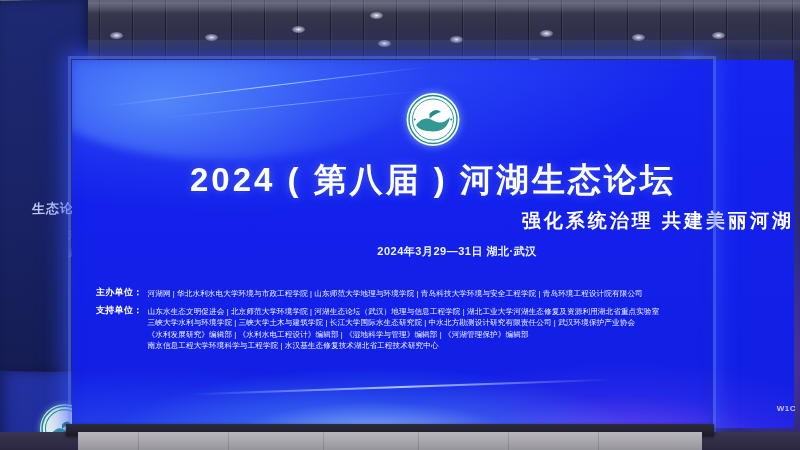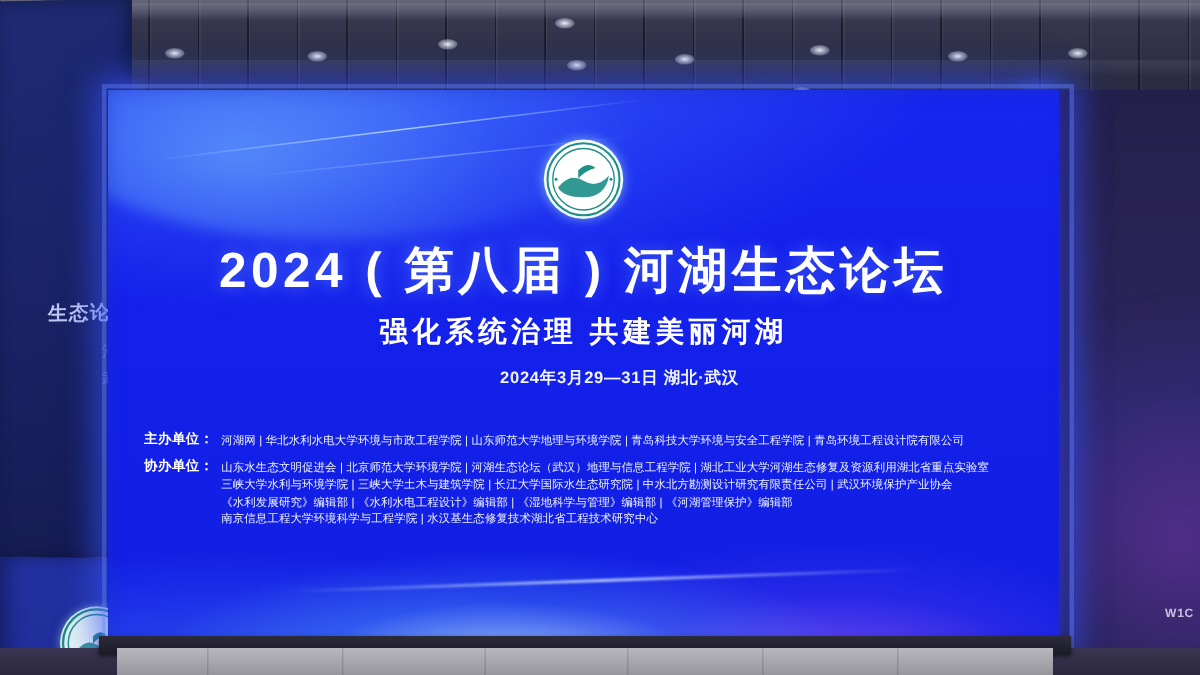--- a/index.html
+++ b/index.html
@@ -97,21 +97,21 @@
   }
   .pr-inner{position:absolute;left:6px;top:0;width:120px;height:376px;}
   .pr-logo{
     position:absolute;left:34px;top:32px;width:50px;height:50px;border-radius:50%;
     background:radial-gradient(circle at 50% 45%,#f2fbfa 0%,#dff2ef 62%,#bfe3dd 100%);
     box-shadow:0 0 6px rgba(180,240,235,.5);
   }
 
   
   .screen-frame{
-    position:absolute;left:72px;top:60px;width:634px;height:368px;
+    position:absolute;left:72px;top:60px;width:722px;height:368px;
     background:#c4b5fd;
     box-shadow:0 0 26px 6px rgba(40,60,220,.42);
   }
   .screen{
     position:absolute;left:0;top:0;right:0;bottom:0;
     overflow:hidden;
     background:
       radial-gradient(ellipse 120% 90% at 22% -8%, rgba(90,150,255,.50) 0%, rgba(40,60,230,0) 55%),
       linear-gradient(180deg,#1626ef 0%,#1421ec 30%,#1220e8 62%,#121fe2 100%);
   }
@@ -160,21 +160,21 @@
 
   .main-title{
     position:absolute;left:0;right:0;top:98px;
     text-align:center;color:#ffffff;
     font-size:33px;font-weight:700;letter-spacing:3px;
     text-shadow:0 0 10px rgba(150,200,255,.35);
     white-space:nowrap;
   }
   .sub-title{
     position:absolute;left:0;right:0;top:148px;
-    text-align:center;color:#ffffff;
+    text-align:right;color:#ffffff;
     font-size:19px;font-weight:600;letter-spacing:3px;
     white-space:nowrap;
   }
   .date-line{
     position:absolute;left:0;right:0;top:184px;
     text-align:center;color:#f0f4ff;
     font-size:11px;font-weight:600;letter-spacing:.5px;
     white-space:nowrap;
     padding-left:48px;
   }
@@ -313,21 +313,21 @@
 
           <div class="org-row">
             <div class="org-label">主办单位：</div>
             <div class="org-lines">
               <div class="org-line">河湖网 | 华北水利水电大学环境与市政工程学院 | 山东师范大学地理与环境学院 | 青岛科技大学环境与安全工程学院 | 青岛环境工程设计院有限公司</div>
             </div>
           </div>
 
 
           <div class="org-row">
-            <div class="org-label">协办单位：</div>
+            <div class="org-label">支持单位：</div>
             <div class="org-lines">
               <div class="org-line">山东水生态文明促进会 | 北京师范大学环境学院 | 河湖生态论坛（武汉）地理与信息工程学院 | 湖北工业大学河湖生态修复及资源利用湖北省重点实验室</div>
               <div class="org-line">三峡大学水利与环境学院 | 三峡大学土木与建筑学院 | 长江大学国际水生态研究院 | 中水北方勘测设计研究有限责任公司 | 武汉环境保护产业协会</div>
               <div class="org-line">《水利发展研究》编辑部 | 《水利水电工程设计》编辑部 | 《湿地科学与管理》编辑部 | 《河湖管理保护》编辑部</div>
               <div class="org-line">南京信息工程大学环境科学与工程学院 | 水汉基生态修复技术湖北省工程技术研究中心</div>
             </div>
           </div>
 
         </div>
       </div>

